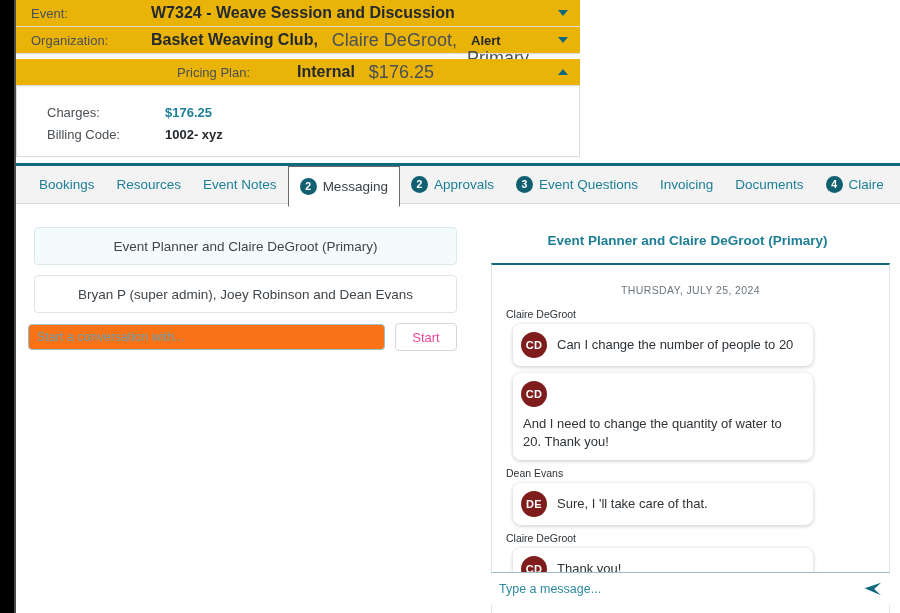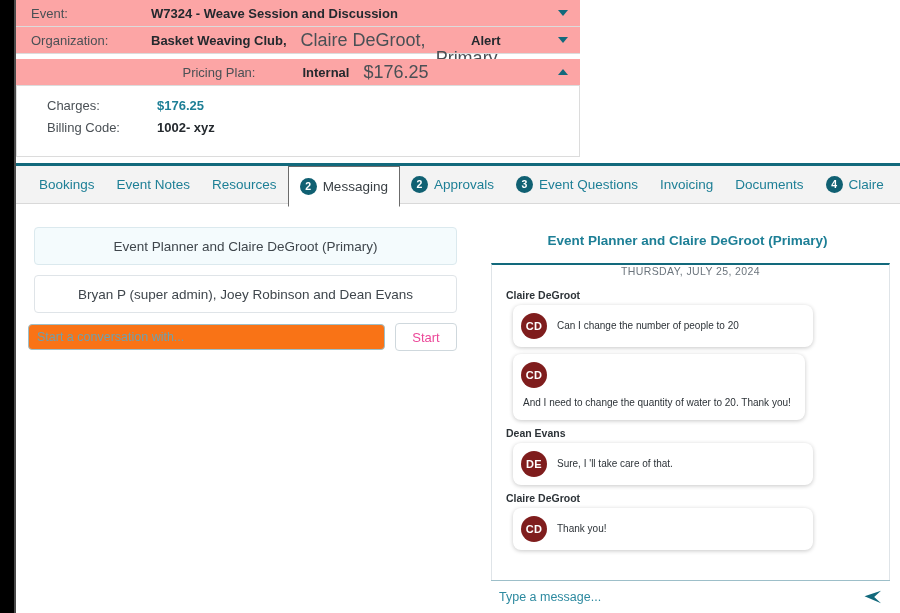--- a/index.html
+++ b/index.html
@@ -40,35 +40,35 @@
   
   #summary-panel {
     position: absolute;
     left: 0; top: 0;
     width: 564px;
   }
   .summary-row {
     display: flex;
     align-items: center;
     height: 27px;
-    background: #fca5a5;
+    background: #eab308;
     border-bottom: 1px solid #dcdcdc;
     padding-left: 15px;
     position: relative;
   }
   .summary-row.spaced { margin-top: 5px; justify-content: center; }
   .sum-label {
     width: 120px;
     color: #4a5055;
     font-size: 13px;
   }
   .sum-strong {
     font-weight: bold;
     color: #24292e;
-    font-size: 13px;
+    font-size: 16px;
   }
   .sum-plain {
     color: #4a5055;
     font-size: 18px;
     margin-left: 14px;
   }
   .sum-gap { margin-left: 10px; margin-top: 36px; }
   .alert-word {
     position: absolute;
     left: 455px;
@@ -88,22 +88,23 @@
 
   #pricing-detail {
     background: #ffffff;
     border: 1px solid #dcdcdc;
     border-top: none;
     padding: 12px 0 14px 30px;
     width: 564px;
   }
   .detail-line {
     display: flex;
-    align-items: flex-start;
+    align-items: flex-end;
     height: 22px;
+    gap: 8px;
   }
   .detail-label {
     width: 110px;
     color: #4a5055;
     font-size: 13px;
   }
   .detail-teal {
     color: #1d7f96;
     font-weight: bold;
     font-size: 13px;
@@ -254,27 +255,28 @@
     border-left: 1px solid #dfe4e8;
     border-right: 1px solid #dfe4e8;
     border-top: 2px solid #12697c;
     background: #ffffff;
   }
   #day-divider {
     text-align: center;
     color: #6c757d;
     font-size: 10.5px;
     letter-spacing: 0.4px;
+    padding-top: 19px;
     padding-bottom: 12px;
   }
   #messages { padding: 0 14px; }
   .msg-group { margin-bottom: 7px; }
   .msg-sender {
     font-size: 10.5px;
-    font-weight: bold;
+    font-weight: normal;
     color: #2d3338;
     margin-bottom: 4px;
   }
   .bubble {
     display: inline-block;
     background: #ffffff;
     border-radius: 8px;
     box-shadow: 0 1px 4px rgba(0,0,0,0.22);
     padding: 8px 14px 8px 8px;
     max-width: 300px;
@@ -294,29 +296,29 @@
     background: #7f1d1d;
     color: #ffffff;
     font-size: 11px;
     font-weight: bold;
     display: flex;
     align-items: center;
     justify-content: center;
     letter-spacing: 0.3px;
   }
   .msg-text {
-    font-size: 10px;
+    font-size: 13px;
     color: #2d3338;
     line-height: 1.35;
   }
   .bubble.stacked .msg-text { margin-top: 8px; padding-left: 2px; }
 
   #composer {
     position: absolute;
-    left: 16px; bottom: 0;
+    left: 16px; bottom: 8px;
     width: 399px;
     height: 27px;
     border-top: 1px solid #9dbfc9;
     display: flex;
     align-items: center;
     padding: 16px 8px;
     background: #ffffff;
   }
   #composer-input {
     flex: 1;
@@ -376,25 +378,25 @@
 
   <div id="tabbar-wrap">
     <div id="tabbar-top-rule"></div>
     <div id="tabbar">
 
       <div class="tab">
         <span>Bookings</span>
       </div>
 
       <div class="tab">
+        <span>Resources</span>
+      </div>
+
+      <div class="tab">
         <span>Event Notes</span>
-      </div>
-
-      <div class="tab">
-        <span>Resources</span>
       </div>
 
       <div class="tab active">
         <span class="badge">2</span>
         <span>Messaging</span>
       </div>
 
       <div class="tab">
         <span class="badge">2</span>
         <span>Approvals</span>

